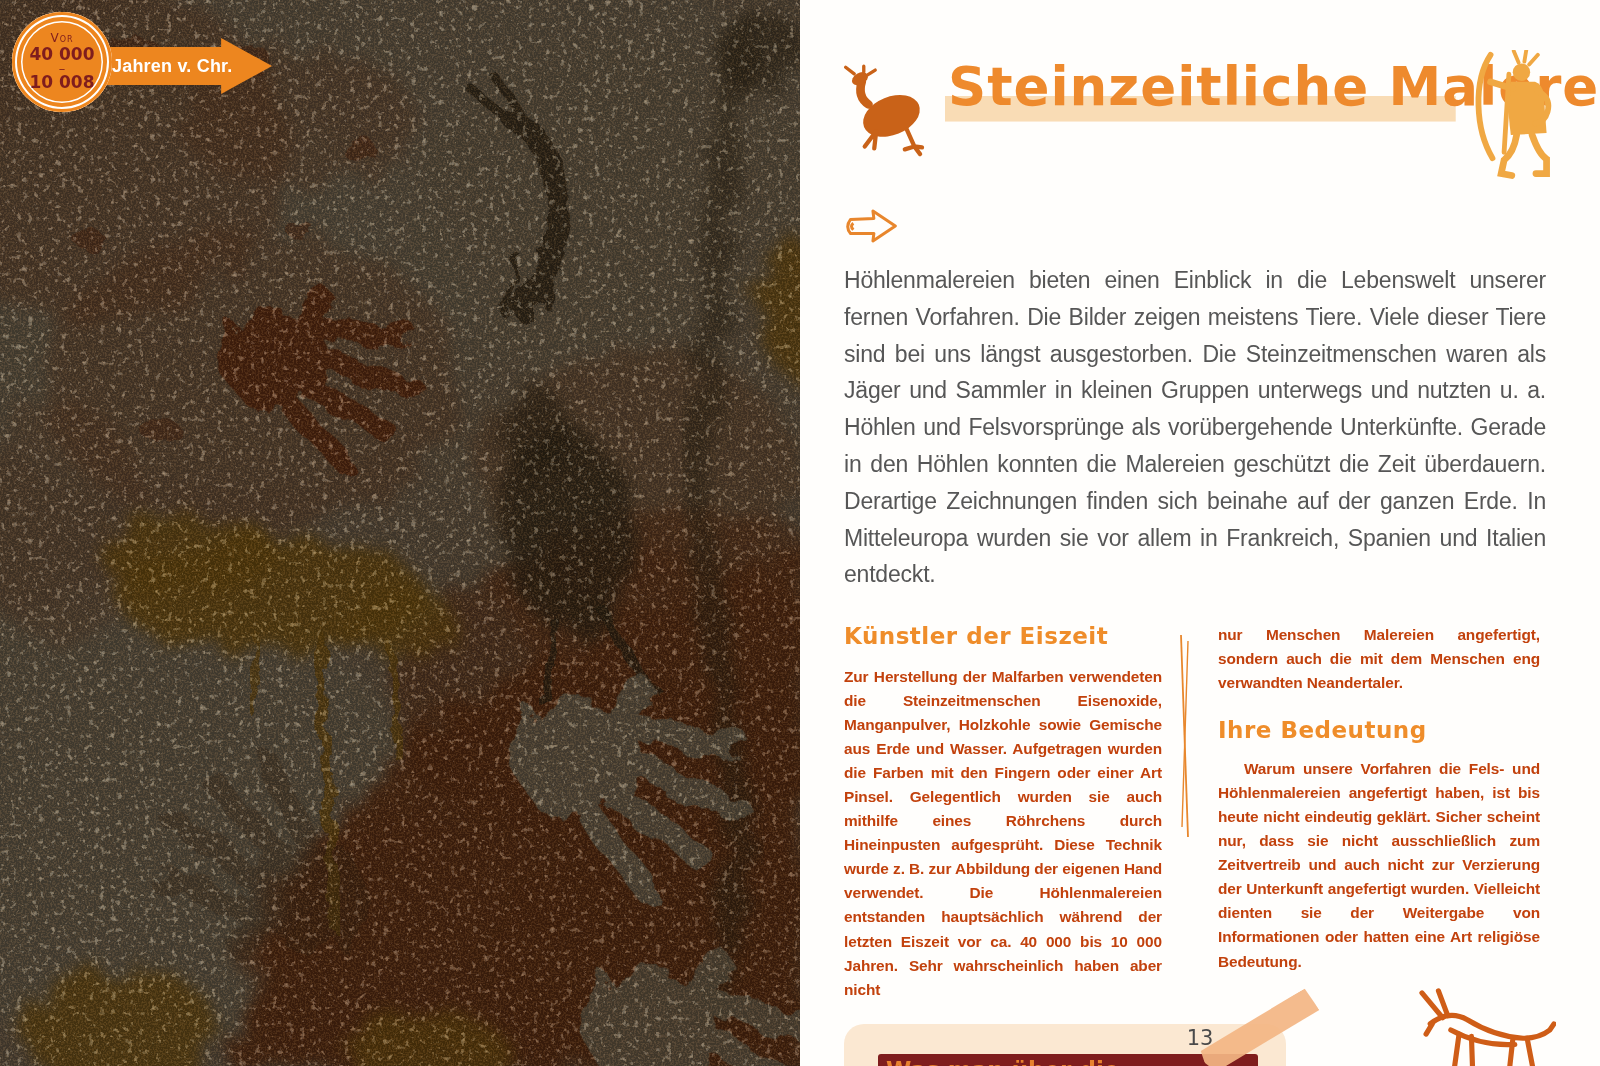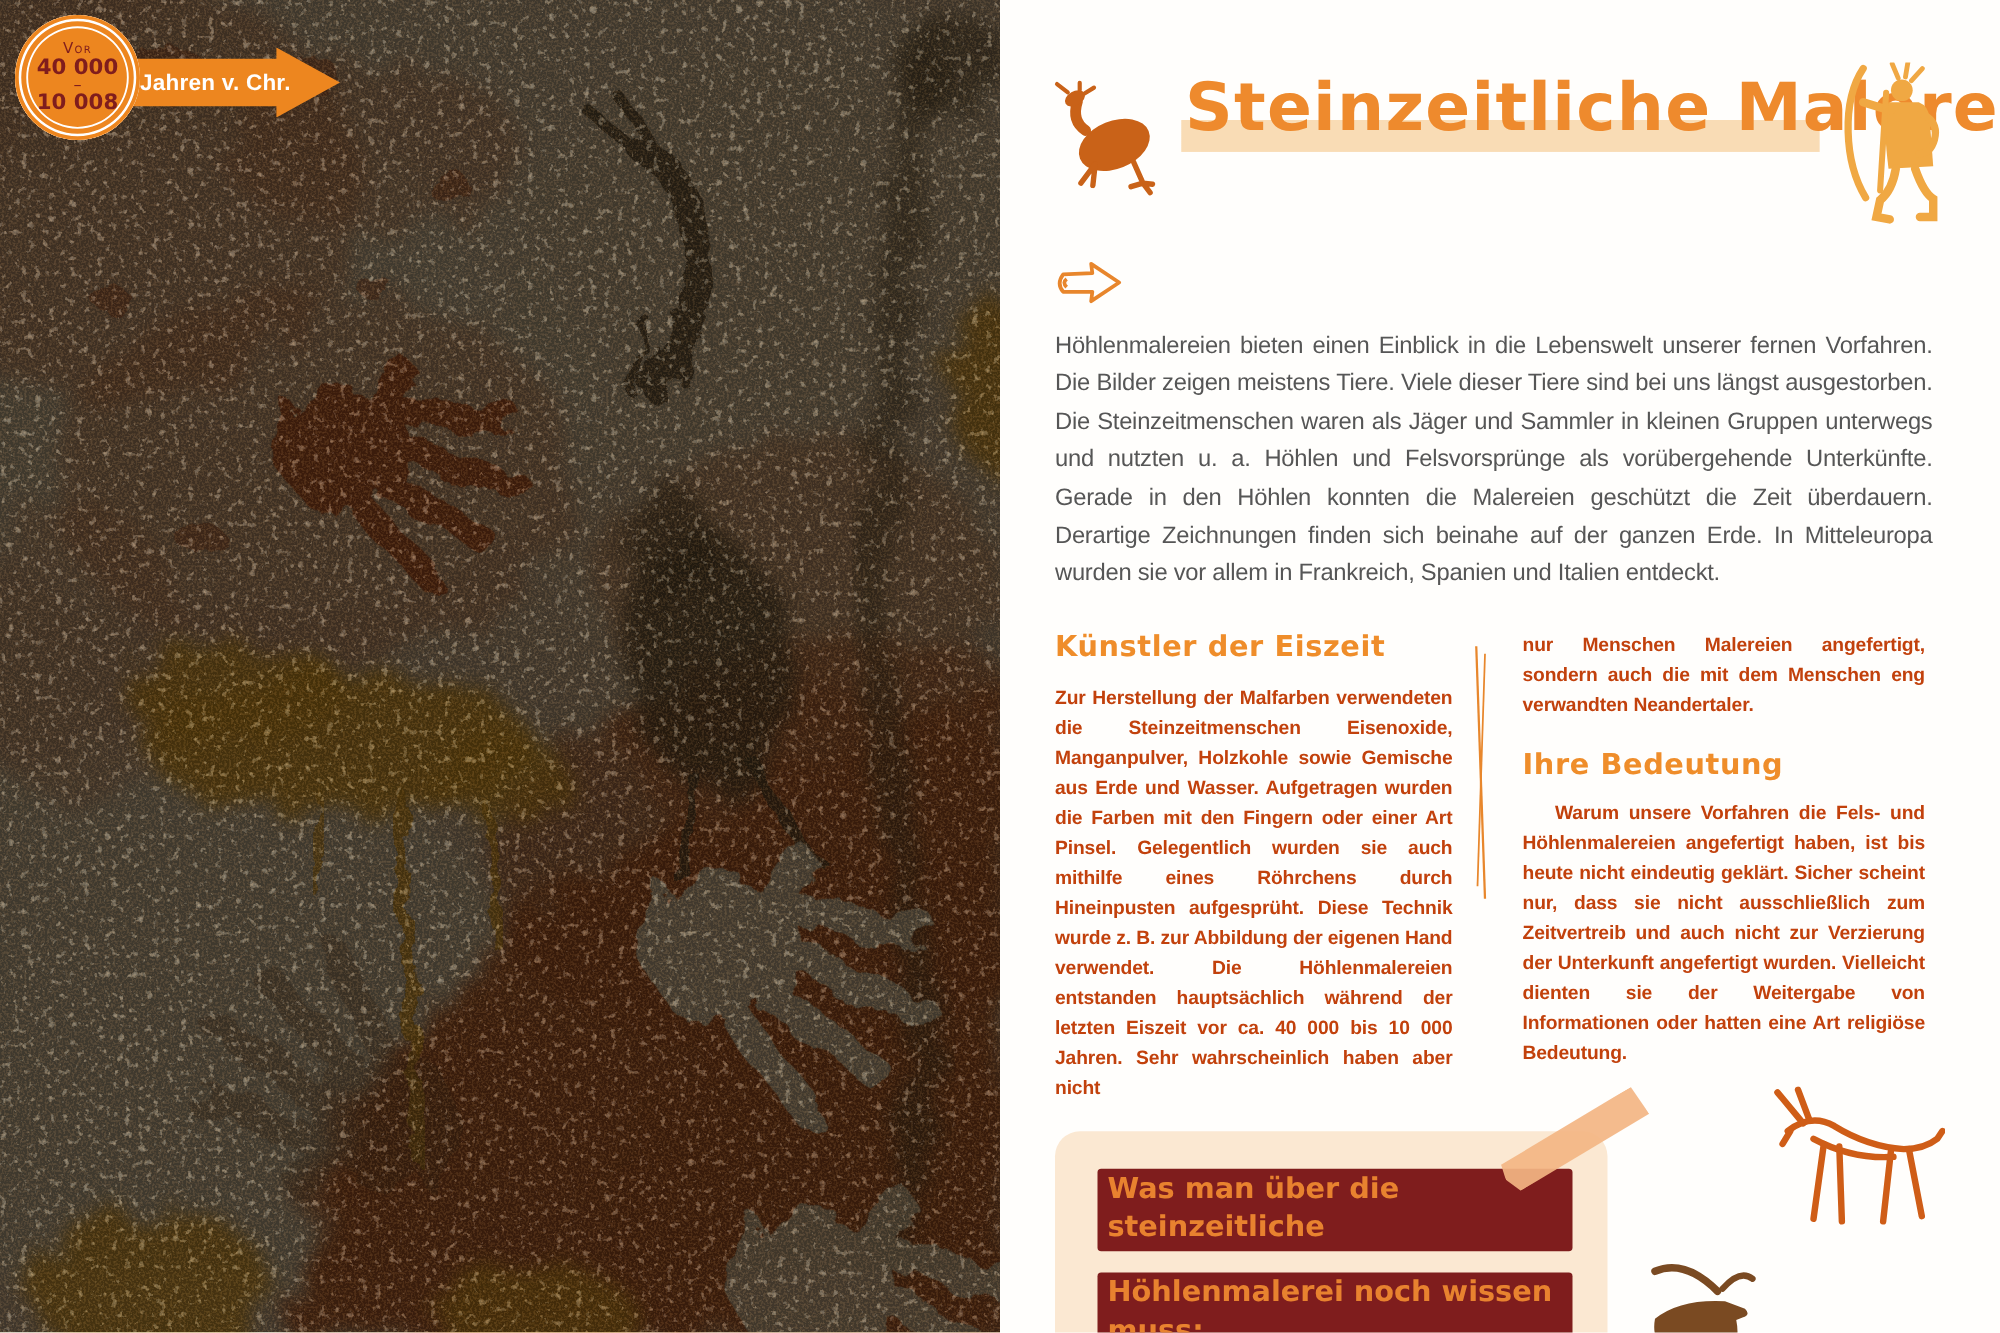--- a/index.html
+++ b/index.html
@@ -36,21 +36,21 @@
                 font-size:53px; color:#ee8a2d; font-weight:700; letter-spacing:1px; white-space:nowrap;
                 background:linear-gradient(#f9dcb5,#f9dcb5) no-repeat 50% 88% / 96% 36%;
                 padding:0 14px 10px 14px; border-radius:8px; }
 
   .section-head { display:flex; align-items:center; gap:14px; margin:4px 0 16px 0; }
   .section-head .arrow { flex:none; }
   .sec-title { font-size:27px; color:#ef8d2a; font-weight:700; letter-spacing:.5px;
                background:linear-gradient(#f9d8b0,#f9d8b0) no-repeat 50% 100% / 104% 42%;
                padding:2px 10px 8px 6px; border-radius:6px; }
 
-  .intro { font-size:19px; line-height:1.6; color:#565656; text-align:justify; letter-spacing:-.2px; }
+  .intro { font-size:23px; line-height:1.6; color:#565656; text-align:justify; letter-spacing:-.2px; }
 
   .columns { position:relative; display:flex; margin-top:30px; }
   .col-left  { width:318px; }
   .col-right { width:322px; margin-left:56px; }
   .col-head { font-size:23px; color:#ef8d2a; font-weight:700; letter-spacing:.5px; margin-bottom:16px; }
   .col-body { font-size:15.4px; line-height:1.56; font-weight:700; color:#c2410c; text-align:justify; letter-spacing:-.1px; }
   .col-right .col-head { margin-top:22px; margin-bottom:14px; }
   .indent { text-indent:26px; }
   .divider { position:absolute; left:332px; top:8px; }
 
@@ -270,14 +270,15 @@
           <g fill="#7a4a22" stroke="#7a4a22" stroke-linecap="round">
             <path d="M70,32 Q44,6 20,16" stroke-width="6" fill="none"></path>
             <path d="M74,30 Q88,14 98,22" stroke-width="5" fill="none"></path>
             <path d="M20,54 Q40,38 76,40 L92,46 Q97,51 90,53 L85,55 Q88,70 82,78 L74,78 L72,94 L65,94 L63,79 L40,80 L38,96 L30,96 L28,79 Q17,70 20,54 Z" stroke="none"></path>
           </g>
         </svg>
 
       </div>
     </div>
 
+    <div class="page-number">13</div>
   </div>
 </div>
 
 </body></html>

